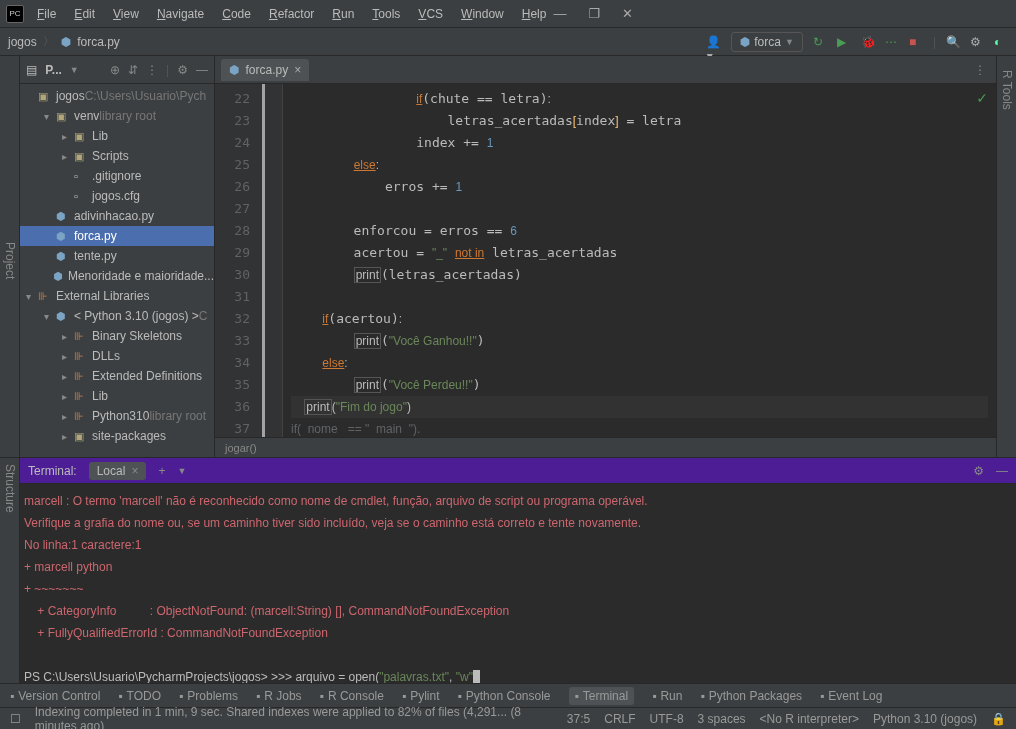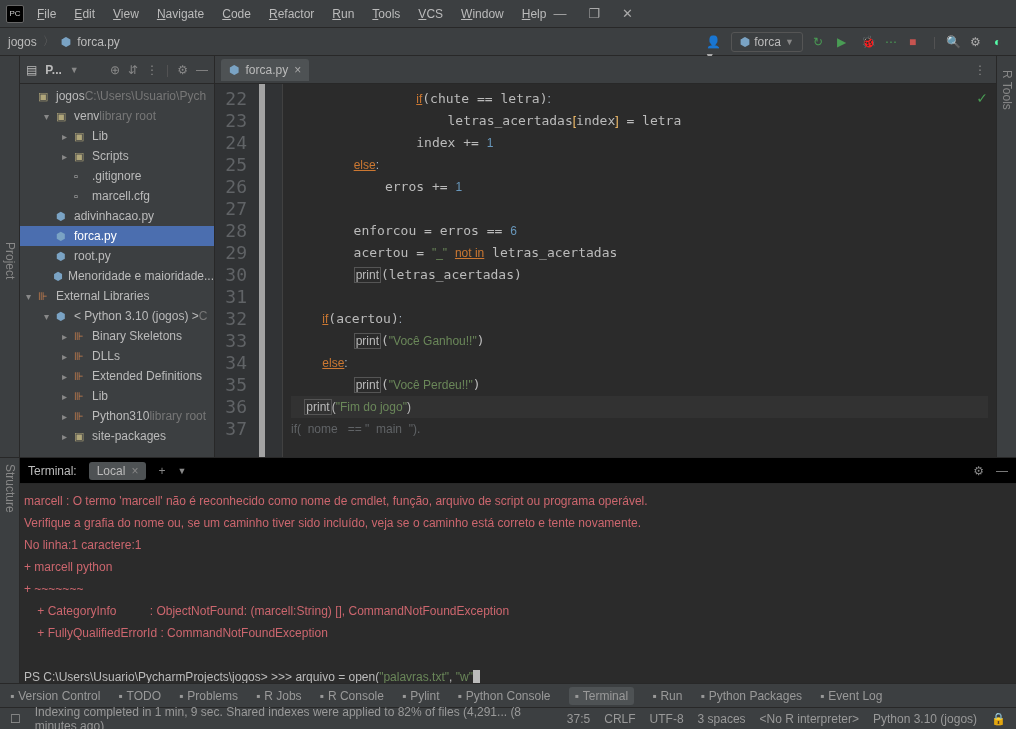--- a/index.html
+++ b/index.html
@@ -35,37 +35,37 @@
 .tree-row .hint { color:#777; }
 .folder { color:#b0a67a; }
 .py { color:#7aa3c4; }
 .lib { color:#c77e4e; }
 .editor { flex:1; display:flex; flex-direction:column; background:#2b2b2b; }
 .tabs { height:28px; background:#3c3f41; display:flex; align-items:center; border-bottom:1px solid #282828; padding-left:6px; }
 .tab { display:flex; align-items:center; gap:6px; background:#4e5254; padding:4px 8px; border-radius:3px 3px 0 0; }
 .tab .close { color:#aaa; cursor:pointer; }
 .tabs .more { margin-left:auto; padding-right:10px; color:#888; cursor:pointer; }
 .code-area { flex:1; display:flex; overflow:hidden; position:relative; }
-.gutter { width:50px; background:#313335; color:#606366; text-align:right; padding:4px 12px 4px 4px; font-family:Consolas,monospace; font-size:18px; line-height:22px; border-right:6px solid #a3a3a3;}
+.gutter { width:50px; background:#313335; color:#606366; text-align:right; padding:4px 12px 4px 4px; font-family:Consolas,monospace; font-size:13px; line-height:22px; border-right:3px solid #a3a3a3;}
 .fold { width:18px; background:#313335; border-right:1px solid #414141;}
 .code { flex:1; padding:4px 8px; font-family:Consolas,monospace; font-size:13px; line-height:22px; white-space:pre; overflow:hidden; }
 .code .k { color:#cc7832;text-decoration:underline; }
 .code .s { color:#6a8759; }
 .code .n { color:#6897bb; }
 .code .p { color:#a9b7c6; }
 .code .br { color:#ffc66d; }
 .code .pr { border:1px solid #555; padding:0 1px;}
 .check { position:absolute; top:6px; right:8px; color:#499c54; font-size:14px; }
 .hl-line { background:#323232; display:inline-block; width:100%; }
 .crumb-bar { height:20px; background:#3c3f41; padding-left:10px; font-size:11px; color:#888; line-height:20px; border-top:1px solid #282828;}
 .terminal-wrap { height:226px; display:flex; border-top:1px solid #282828; }
 .term-left { width:20px; background:#3c3f41; border-right:1px solid #282828; writing-mode:vertical-rl; font-size:11px; color:#888; }
 .term-left div { padding:6px 2px; cursor:pointer; }
 .term-body { flex:1; display:flex; flex-direction:column; background:#2b2b2b; }
-.term-head { height:26px; background:#000000; display:flex; align-items:center; padding:0 8px; gap:12px; border-bottom:1px solid #282828;text-align:center;}
+.term-head { height:26px; background:#4c1d95; display:flex; align-items:center; padding:0 8px; gap:12px; border-bottom:1px solid #282828;text-align:center;}
 .term-head .lbl { color:#bbb; }
 .term-tab { background:#4e5254; padding:2px 8px; border-radius:3px; display:flex; gap:6px; align-items:center;}
 .term-head .ic { color:#888; cursor:pointer; }
 .term-head .right { margin-left:auto; display:flex; gap:12px; }
 .term-out { flex:1; padding:6px 4px; font-family:Consolas,monospace; font-size:13px; line-height:22px; white-space:pre-wrap; overflow:hidden; }
 .term-out .err { color:#cc666e; }
 .term-out .ps { color:#bbb; }
 .term-out .str { color:#6a8759; }
 .cursor { background:#bbb; display:inline-block; width:7px; height:15px; vertical-align:middle; }
 .bottombar { height:24px; background:#3c3f41; display:flex; align-items:center; padding:0 10px; gap:18px; border-top:1px solid #282828; font-size:11px; color:#999;}
@@ -168,36 +168,36 @@
           <span class="txt">Scripts</span>
         </div>
         <div class="tree-row" style="padding-left: 42px;">
           <span class="chv"></span>
           <span class="ico">▫</span>
           <span class="txt">.gitignore</span>
         </div>
         <div class="tree-row" style="padding-left: 42px;">
           <span class="chv"></span>
           <span class="ico">▫</span>
-          <span class="txt">marcell.cfg</span>
+          <span class="txt">jogos.cfg</span>
         </div>
         <div class="tree-row" style="padding-left: 24px;">
           <span class="chv"></span>
           <span class="ico py">⬢</span>
           <span class="txt">adivinhacao.py</span>
         </div>
         <div class="tree-row sel" style="padding-left: 24px;">
           <span class="chv"></span>
           <span class="ico py">⬢</span>
           <span class="txt">forca.py</span>
         </div>
         <div class="tree-row" style="padding-left: 24px;">
           <span class="chv"></span>
           <span class="ico py">⬢</span>
-          <span class="txt">root.py</span>
+          <span class="txt">tente.py</span>
         </div>
         <div class="tree-row" style="padding-left: 24px;">
           <span class="chv"></span>
           <span class="ico py">⬢</span>
           <span class="txt">Menoridade e maioridade...</span>
         </div>
         <div class="tree-row" style="padding-left: 6px;">
           <span class="chv">▾</span>
           <span class="ico lib">⊪</span>
           <span class="txt">External Libraries</span>
@@ -281,20 +281,21 @@
         acertou = <span class="s">"_"</span> <span class="k">not in</span> letras_acertadas
         <span class="pr">print</span>(letras_acertadas)
 
     <span class="k">if</span>(acertou)<span class="p">:</span>
         <span class="pr">print</span>(<span class="s">"Você Ganhou!!"</span>)
     <span class="k">else</span><span class="p">:</span>
         <span class="pr">print</span>(<span class="s">"Você Perdeu!!"</span>)
 <span class="hl-line">    <span class="pr">print</span>(<span class="s">"Fim do jogo"</span>)</span>
 <span style="color:#606366">if(  nome   == "  main  ").</span></div>
     </div>
+    <div class="crumb-bar">jogar()</div>
   </div>
 
   <div class="rightstrip">
     <div>R Tools</div>
   </div>
 </div>
 
 <div class="terminal-wrap">
   <div class="term-left">
     <div>Structure</div>

